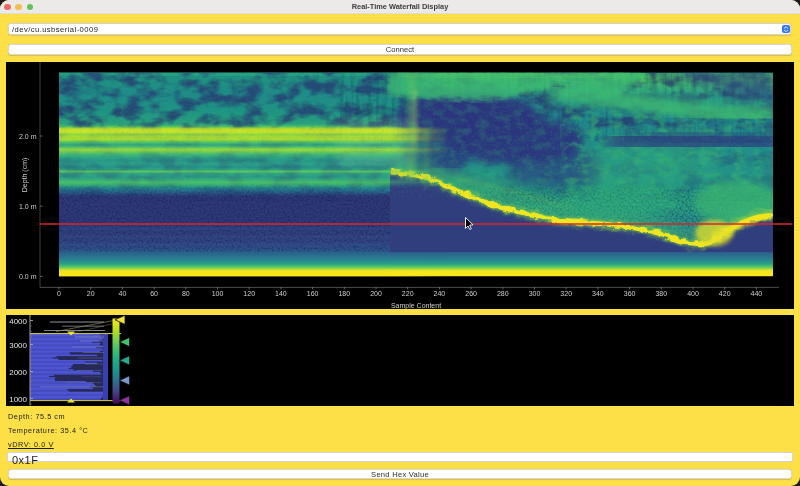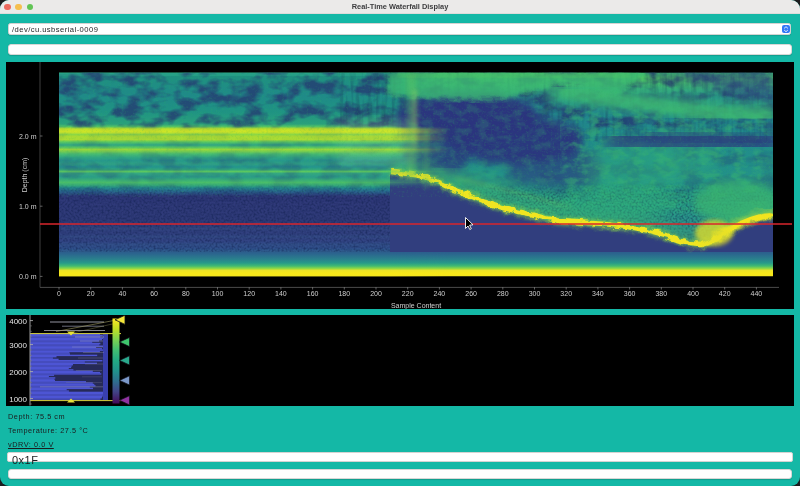--- a/index.html
+++ b/index.html
@@ -1,35 +1,36 @@
 <!DOCTYPE html>
 <html><head><meta charset="utf-8"><style>
   html,body{margin:0;padding:0;background:#1c1c1e;}
   *{box-sizing:border-box;font-family:"Liberation Sans",sans-serif;}
-  #win{position:relative;width:800px;height:486px;background:#14b8a6;border-radius:9px;overflow:hidden;}
+  #win{position:relative;width:800px;height:486px;background:#fde047;border-radius:9px;overflow:hidden;}
   .abs{position:absolute;}
 </style></head>
 <body>
 <div id="win">
 
   <div class="abs" style="left:0;top:0;width:800px;height:14px;background:#ebeae9;border-bottom:1px solid #dddcdb;"></div>
   <div class="abs" style="left:4.3px;top:4.1px;width:6.4px;height:6.4px;border-radius:50%;background:#ed6a5e;"></div>
   <div class="abs" style="left:15.4px;top:4.1px;width:6.4px;height:6.4px;border-radius:50%;background:#f5bf4f;"></div>
   <div class="abs" style="left:26.5px;top:4.1px;width:6.4px;height:6.4px;border-radius:50%;background:#61c455;"></div>
   <div class="abs" style="left:0;top:2.2px;width:800px;text-align:center;font-size:7.4px;font-weight:bold;color:#3c3c3e;">Real-Time Waterfall Display</div>
 
   <div class="abs" style="left:7.5px;top:23px;width:783px;height:11.5px;background:#fff;border-radius:2.5px;border:0.5px solid #d4d3d2;box-shadow:0 0.5px 1px rgba(0,0,0,0.12);"></div>
   <div class="abs" style="left:12px;top:24.9px;font-size:7.6px;color:#1c1c1e;letter-spacing:0.45px;">/dev/cu.usbserial-0009</div>
   <div class="abs" style="left:781.5px;top:25px;width:8px;height:8.3px;background:#3478f6;border-radius:2px;"></div>
   <svg class="abs" style="left:781.5px;top:25px;" width="8" height="8.3" viewBox="0 0 8 8.3">
     <path d="M2.1 3.4 L4 1.7 L5.9 3.4" fill="none" stroke="#fff" stroke-width="0.85"></path>
     <path d="M2.1 5 L4 6.7 L5.9 5" fill="none" stroke="#fff" stroke-width="0.85"></path>
   </svg>
 
   <div class="abs" style="left:8px;top:43.5px;width:784px;height:11px;background:#fefefe;border-radius:3px;border:0.5px solid #d8d7d6;box-shadow:0 0.5px 1px rgba(0,0,0,0.15);"></div>
+  <div class="abs" style="left:0;top:45.3px;width:800px;text-align:center;font-size:7.6px;color:#2c2c2e;">Connect</div>
 
   <svg class="abs" style="left:6px;top:62px;" width="788" height="247" viewBox="6 62 788 247">
     <defs>
       <linearGradient id="gL" x1="0" y1="72.5" x2="0" y2="276.5" gradientUnits="userSpaceOnUse">
           <stop offset="0.00%" stop-color="#259a85" stop-opacity="1"></stop>
           <stop offset="1.72%" stop-color="#1f9180" stop-opacity="1"></stop>
           <stop offset="11.03%" stop-color="#1f8a88" stop-opacity="1"></stop>
           <stop offset="19.36%" stop-color="#1f9383" stop-opacity="1"></stop>
           <stop offset="25.25%" stop-color="#2aa07c" stop-opacity="1"></stop>
           <stop offset="26.47%" stop-color="#52c167" stop-opacity="1"></stop>
@@ -438,20 +439,21 @@
       <line x1="30" y1="360.8" x2="31.8" y2="360.8" stroke="#777" stroke-width="0.7"></line>
       <line x1="30" y1="366.2" x2="31.8" y2="366.2" stroke="#777" stroke-width="0.7"></line>
       <line x1="30" y1="377" x2="31.8" y2="377" stroke="#777" stroke-width="0.7"></line>
       <line x1="30" y1="382.4" x2="31.8" y2="382.4" stroke="#777" stroke-width="0.7"></line>
       <line x1="30" y1="387.8" x2="31.8" y2="387.8" stroke="#777" stroke-width="0.7"></line>
       <line x1="30" y1="393.2" x2="31.8" y2="393.2" stroke="#777" stroke-width="0.7"></line>
       <line x1="30" y1="404" x2="31.8" y2="404" stroke="#777" stroke-width="0.7"></line>
   </svg>
 
   <div class="abs" style="left:8px;top:412px;font-size:7.3px;color:#1c1c1e;letter-spacing:0.55px;">Depth: 75.5 cm</div>
-  <div class="abs" style="left:8px;top:426px;font-size:7.3px;color:#1c1c1e;letter-spacing:0.55px;">Temperature: 27.5 °C</div>
+  <div class="abs" style="left:8px;top:426px;font-size:7.3px;color:#1c1c1e;letter-spacing:0.55px;">Temperature: 35.4 °C</div>
   <div class="abs" style="left:8px;top:440px;font-size:7.3px;color:#1c1c1e;letter-spacing:0.55px;text-decoration:underline;">vDRV: 0.0 V</div>
 
   <div class="abs" style="left:7px;top:452.2px;width:786px;height:10px;background:#fff;border-radius:2px;border:0.5px solid #d4d3d2;"></div>
   <div class="abs" style="left:12px;top:453.5px;font-size:11px;color:#1c1c1e;letter-spacing:0.5px;">0x1F</div>
 
   <div class="abs" style="left:8px;top:468.5px;width:784px;height:10.5px;background:#fefefe;border-radius:3px;border:0.5px solid #d8d7d6;box-shadow:0 0.5px 1px rgba(0,0,0,0.15);"></div>
+  <div class="abs" style="left:0;top:470px;width:800px;text-align:center;font-size:7.6px;color:#2c2c2e;letter-spacing:0.25px;">Send Hex Value</div>
 </div>
 
 </body></html>

